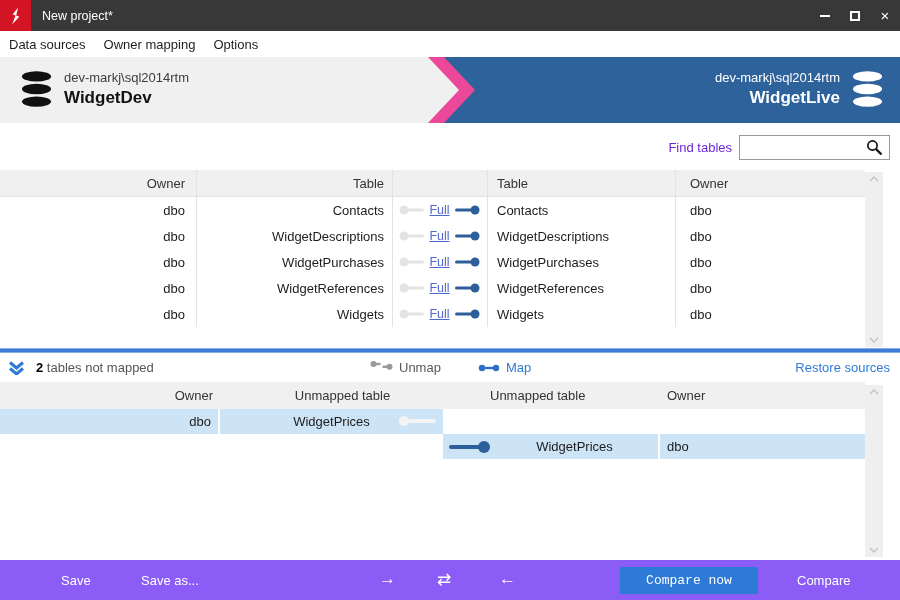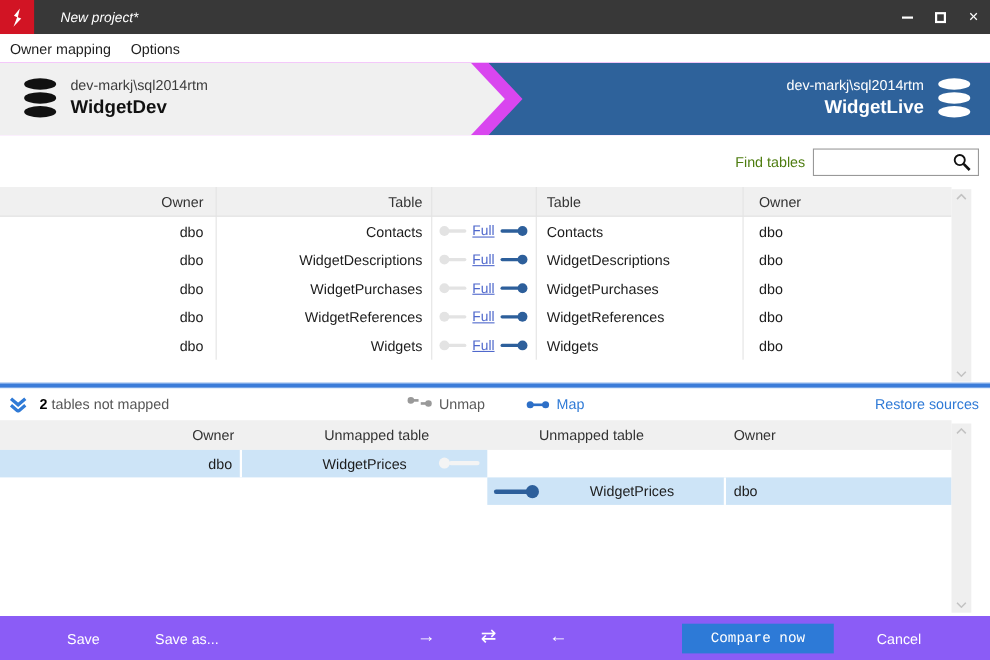--- a/index.html
+++ b/index.html
@@ -7,48 +7,48 @@
   body {
     font-family: "Liberation Sans", "DejaVu Sans", sans-serif;
     background: #fff;
     position: relative;
     overflow: hidden;
   }
 
   
   .titlebar { position:absolute; top:0; left:0; right:0; height:31px; background:#383838; display:flex; align-items:center; }
   .logo { width:31px; height:31px; background:#d21424; display:flex; align-items:center; justify-content:center; flex:0 0 31px; }
-  .title { color:#fff; font-size:12.5px; margin-left:24px;font-style:italic; }
+  .title { color:#fff; font-size:12.5px; margin-left:11px; }
   .win-controls { margin-left:auto; display:flex; height:100%; }
   .win-btn { width:30px; height:100%; display:flex; align-items:center; justify-content:center; color:#fff; font-size:15px; cursor:default; }
   .min-glyph { width:10px; height:2px; background:#fff; display:inline-block; }
   .max-glyph { width:10px; height:10px; border:2px solid #fff; display:inline-block; }
 
   
   .tabbar { position:absolute; top:31px; left:0; right:0; height:26px; background:#fff; display:flex; align-items:stretch; }
   .tab { font-size:13px; color:#1e1e1e; padding:0 9px; display:flex; align-items:center; position:relative; }
   .tab.active::after { content:""; position:absolute; left:5px; right:5px; bottom:0; height:3px; background:#5b7ed7; }
 
   
-  .db-header { position:absolute; top:57px; height:66px; left:0; right:0; background:#d946ef; }
+  .db-header { position:absolute; top:57px; height:66px; left:0; right:0; background:#ec4899; }
   .hdr-left-bg  { position:absolute; inset:0; background:#f0f0f0;
     clip-path: polygon(0 0, 428px 0, 459px 33px, 428px 66px, 0 66px); }
   .hdr-right-bg { position:absolute; inset:0; background:#2e629b;
     clip-path: polygon(444px 0, 100% 0, 100% 100%, 444px 100%, 475px 33px); }
   .hdr-left-content { position:absolute; left:20px; top:13px; display:flex; gap:11px; align-items:center; color:#111; }
   .hdr-right-content { position:absolute; right:16px; top:13px; display:flex; gap:11px; align-items:center; color:#fff; }
   .db-lines-l { display:flex; flex-direction:column; gap:3px; }
   .db-lines-r { display:flex; flex-direction:column; gap:3px; text-align:right; }
   .srv { font-size:13px; }
   .hdr-left-content .srv { color:#3c3c3c; }
   .dbname { font-size:17px; font-weight:bold; }
 
   
   .findrow { position:absolute; top:123px; height:47px; left:0; right:0; background:#fff; }
-  .find-label { position:absolute; right:168px; top:17px; font-size:13px; color:#4d7c0f; }
+  .find-label { position:absolute; right:168px; top:17px; font-size:13px; color:#6d28d9; }
   .find-input { position:absolute; left:739px; top:12px; width:151px; height:25px; border:1px solid #999;
     padding:2px 26px 2px 6px; font-size:13px; font-family:inherit; outline:none; }
   .search-icon { position:absolute; left:866px; top:16px; width:17px; height:17px; cursor:pointer; }
 
   
   .cell-r { text-align:right; }
   .cell-l { text-align:left; }
   .vline { position:absolute; width:1px; background:#e3e3e3; top:0; }
 
   
@@ -127,20 +127,21 @@
         <span class="min-glyph"></span>
       </span>
     <span class="win-btn">
         <span class="max-glyph"></span>
       </span>
     <span class="win-btn">×</span>
   </div>
 </div>
 
 <div class="tabbar">
+  <div class="tab">Data sources</div>
   <div class="tab">Owner mapping</div>
   <div class="tab">Options</div>
 </div>
 
 <div class="db-header">
   <div class="hdr-left-bg"></div>
   <div class="hdr-right-bg"></div>
   <div class="hdr-left-content">
     <svg width="33" height="38" viewBox="0 0 34 38" fill="#111">
       <ellipse cx="17" cy="6" rx="15" ry="5.4"></ellipse>
@@ -363,15 +364,15 @@
   </div>
 </div>
 
 <div class="footer">
   <span class="f-item f-save">Save</span>
   <span class="f-item f-saveas">Save as...</span>
   <span class="f-arrow f-ar">→</span>
   <span class="f-arrow f-asw">⇄</span>
   <span class="f-arrow f-al">←</span>
   <button class="f-compare">Compare now</button>
-  <span class="f-item f-cancel">Cancel</span>
+  <span class="f-item f-cancel">Compare</span>
   <span class="grip"></span>
 </div>
 
 </body></html>

